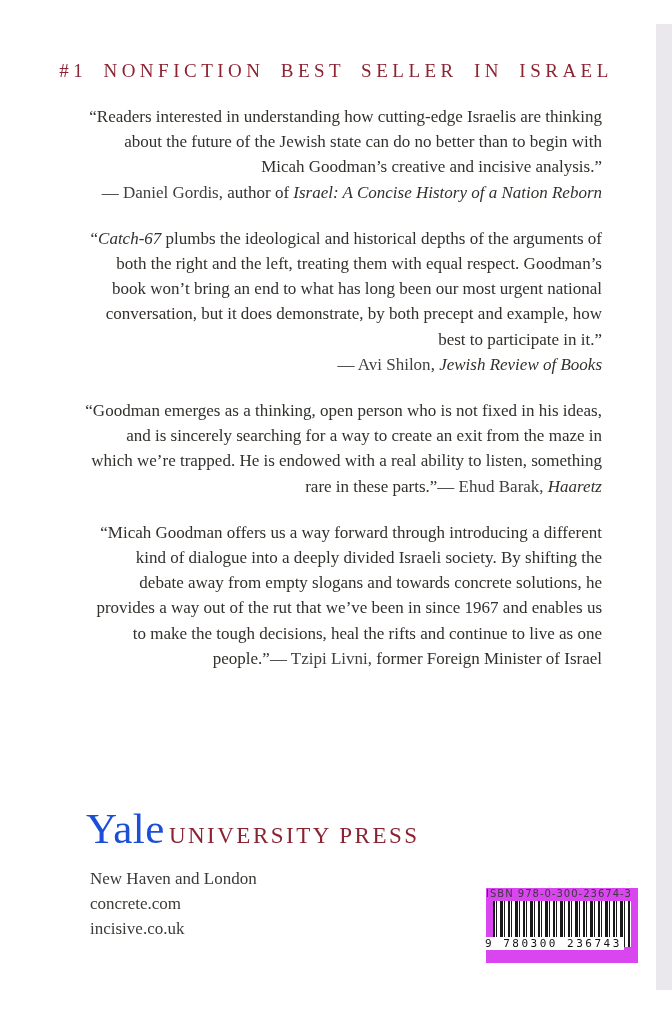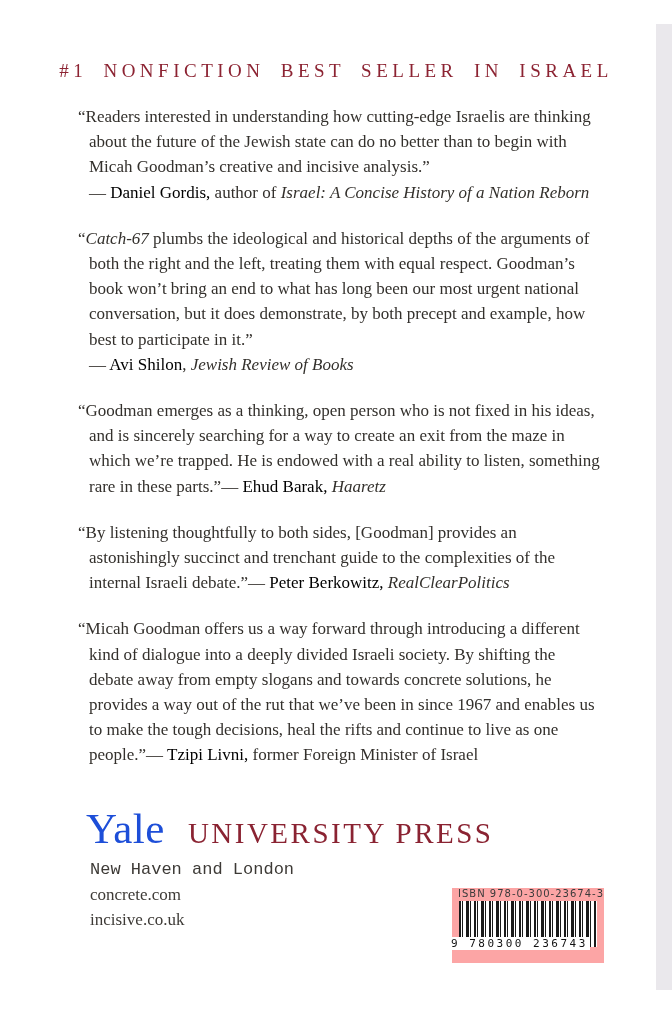--- a/index.html
+++ b/index.html
@@ -23,42 +23,42 @@
     word-spacing:7px;
     font-weight:normal;
   }
   .quotes{
     position:absolute;left:78px;top:104px;width:524px;
     color:#33302c;
     font-size:17px;line-height:25.2px;
   }
   .quotes p.quote{
     margin:0 0 21px 0;
-    padding-left:11px;text-indent:-11px;
+    padding-left:11px;text-indent:-11px;text-align:right;
   }
   .seg-plain{color:#33302c;}
   .seg-italic{font-style:italic;color:#33302c;margin-top:32px;}
-  .seg-name{color:#000000;}
+  .seg-name{color:#404040;}
   .publisher{
     position:absolute;left:86px;top:806px;
   }
   .logo-line{white-space:nowrap;}
   .yale{
     color:#1d4ed8;font-size:43px;line-height:46px;letter-spacing:0.5px;
   }
   .press{
-    color:#8a2332;font-size:29px;letter-spacing:2.5px;margin-left:23px;
+    color:#8a2332;font-size:23px;letter-spacing:2.5px;margin-left:4px;
   }
   .addr{
     color:#3d3a36;font-size:17px;line-height:25px;margin-left:4px;
   }
-  .addr.first{margin-top:5px;font-family:Liberation Mono, monospace;}
+  .addr.first{margin-top:14px;}
   .barcode{
-    position:absolute;left:452px;top:888px;width:152px;
-    background:#fca5a5;text-align:right;
+    position:absolute;left:486px;top:888px;width:152px;
+    background:#d946ef;text-align:left;
   }
   .isbn{
     font-family:"DejaVu Sans", sans-serif;
     font-size:10px;letter-spacing:1px;color:#3a3a3a;
     white-space:nowrap;
   }
   .bars{
     position:relative;
     margin:2px auto 16px auto;
     width:138px;height:46px;
@@ -86,21 +86,20 @@
 <body>
 
 <div class="cover">
 
   <div class="headline">#1 NONFICTION BEST SELLER IN ISRAEL</div>
 
   <div class="quotes" id="quotes">
       <p class="quote"><span class="seg-plain">“Readers interested in understanding how cutting-edge Israelis are thinking about the future of the Jewish state can do no better than to begin with Micah Goodman’s creative and incisive analysis.”</span><br><span class="seg-plain">— </span><span class="seg-name">Daniel Gordis,</span><span class="seg-plain"> author of </span><span class="seg-italic">Israel: A Concise History of a Nation Reborn</span></p>
       <p class="quote"><span class="seg-plain">“</span><span class="seg-italic">Catch-67</span><span class="seg-plain"> plumbs the ideological and historical depths of the arguments of both the right and the left, treating them with equal respect. Goodman’s book won’t bring an end to what has long been our most urgent national conversation, but it does demonstrate, by both precept and example, how best to participate in it.”</span><br><span class="seg-plain">— </span><span class="seg-name">Avi Shilon</span><span class="seg-plain">, </span><span class="seg-italic">Jewish Review of Books</span></p>
       <p class="quote"><span class="seg-plain">“Goodman emerges as a thinking, open person who is not fixed in his ideas, and is sincerely searching for a way to create an exit from the maze in which we’re trapped. He is endowed with a real ability to listen, something rare in these parts.”— </span><span class="seg-name">Ehud Barak,</span><span class="seg-plain"> </span><span class="seg-italic">Haaretz</span></p>
-      <p class="quote"><span class="seg-plain">“By listening thoughtfully to both sides, [Goodman] provides an astonishingly succinct and trenchant guide to the complexities of the internal Israeli debate.”— </span><span class="seg-name">Peter Berkowitz,</span><span class="seg-plain"> </span><span class="seg-italic">RealClearPolitics</span></p>
       <p class="quote"><span class="seg-plain">“Micah Goodman offers us a way forward through introducing a different kind of dialogue into a deeply divided Israeli society. By shifting the debate away from empty slogans and towards concrete solutions, he provides a way out of the rut that we’ve been in since 1967 and enables us to make the tough decisions, heal the rifts and continue to live as one people.”— </span><span class="seg-name">Tzipi Livni,</span><span class="seg-plain"> former Foreign Minister of Israel</span></p>
     </div>
 
   <div class="publisher">
     <div class="logo-line">
       <span class="yale">Yale</span><span class="press">UNIVERSITY PRESS</span>
     </div>
     <div class="addr first">New Haven and London</div>
     <div class="addr">concrete.com</div>
     <div class="addr">incisive.co.uk</div>

